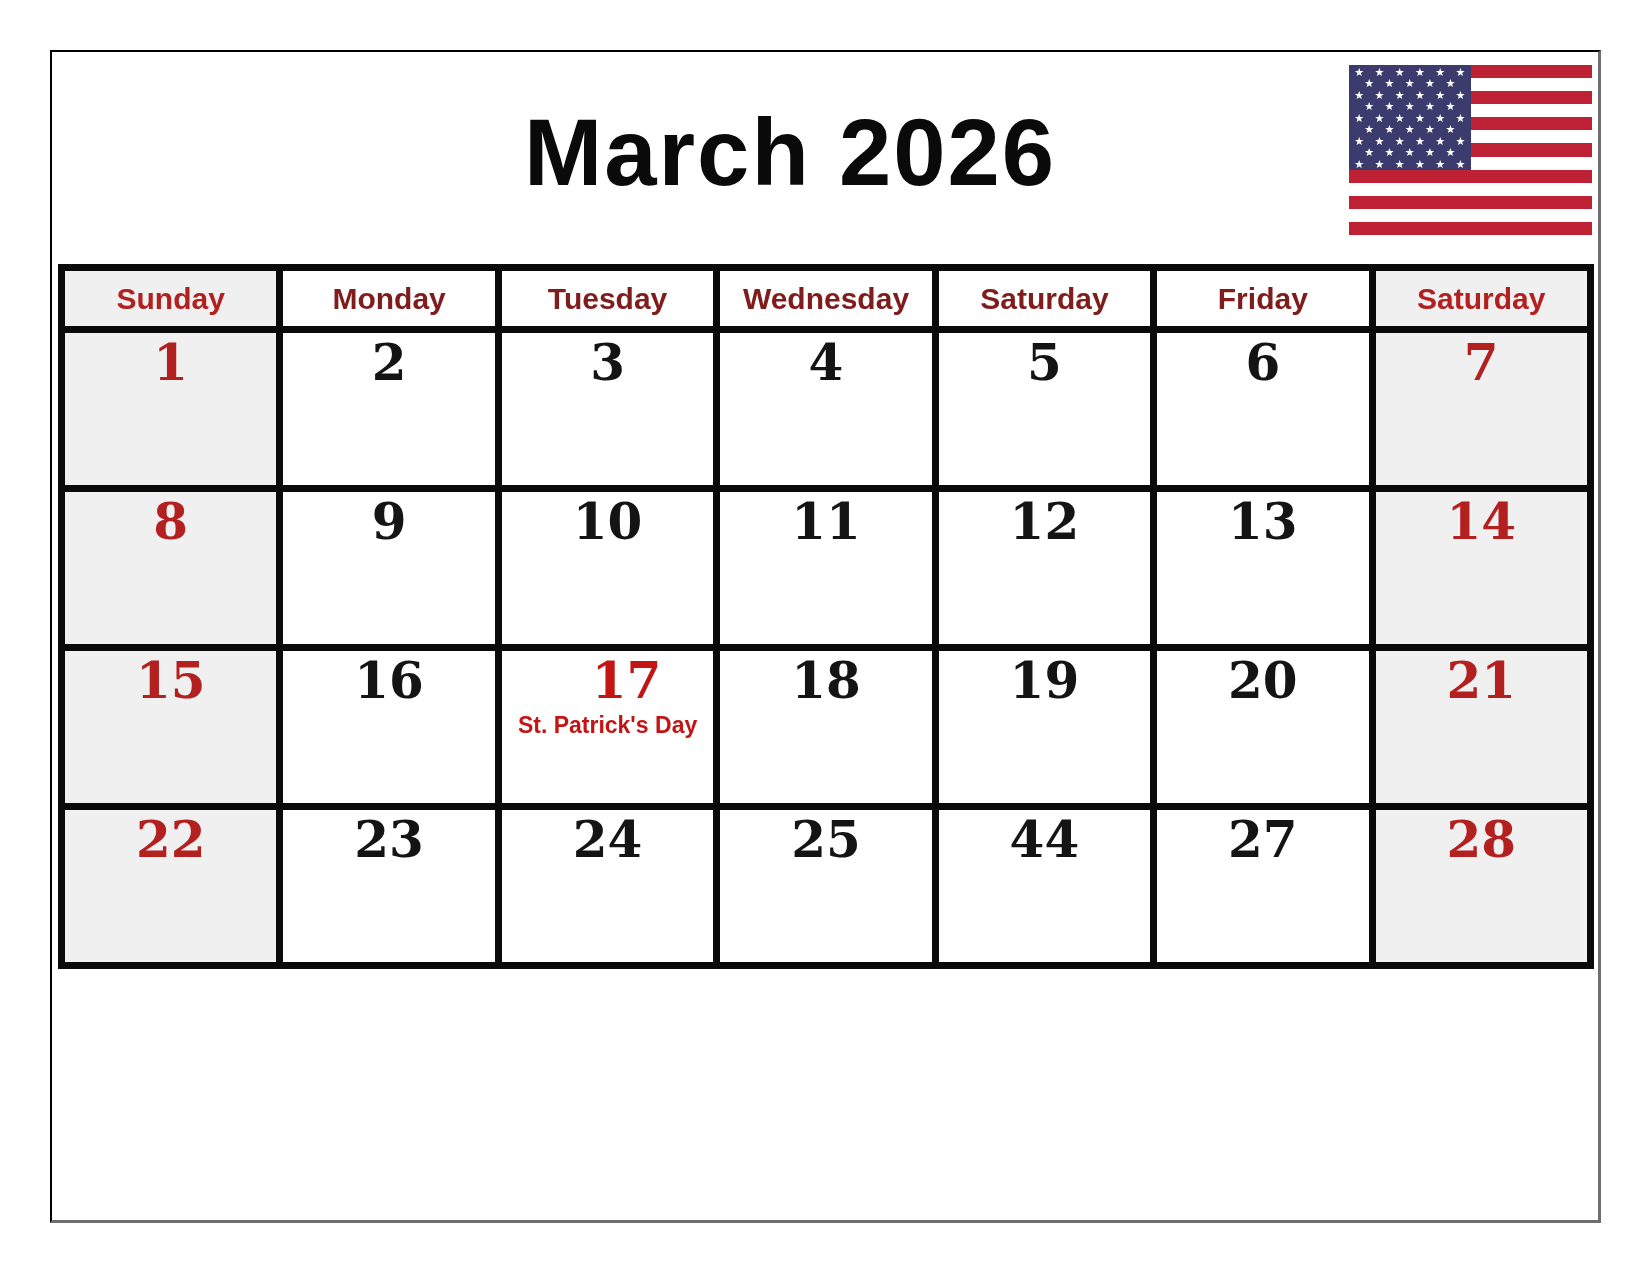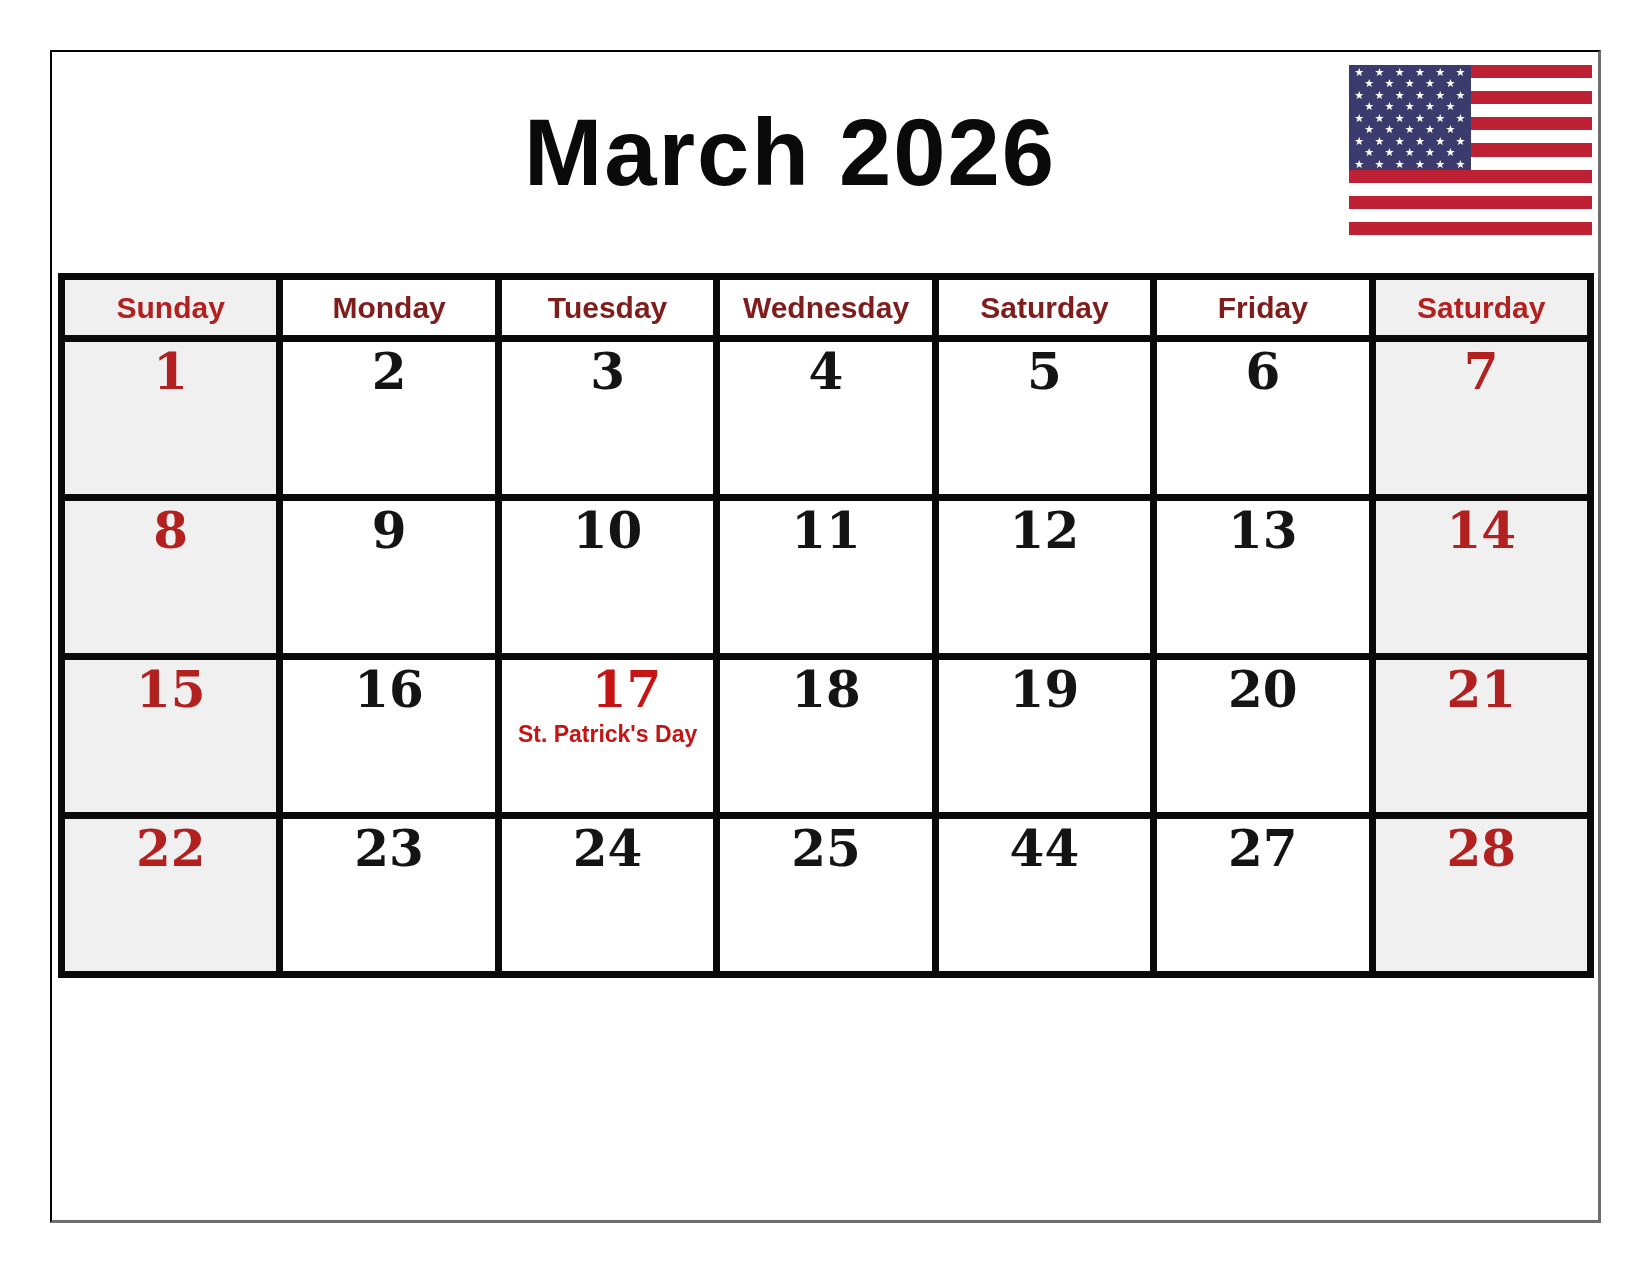--- a/index.html
+++ b/index.html
@@ -35,21 +35,21 @@
     position:absolute;left:0;top:0;width:50%;height:62%;
     background:var(--flag-blue);
     display:flex;flex-direction:column;justify-content:space-evenly;
     overflow:hidden;
   }
   .star-row{display:flex;justify-content:space-around;align-items:center;
     color:#fff;font-size:11px;line-height:10px;}
   .star-row.offset{padding:0 10px;}
   
   table.cal{
-    position:absolute;left:6px;top:221px;width:1536px;
+    position:absolute;left:6px;top:212px;width:1536px;
     border-collapse:collapse;table-layout:fixed;
     border:7px solid var(--grid-line);
   }
   table.cal th, table.cal td{border:7px solid var(--grid-line);}
   table.cal th{
     height:62px;font-size:30px;font-weight:bold;color:#7f1d1d;
     background:#ffffff;text-align:center;vertical-align:middle;
   }
   table.cal th.weekend{background:var(--weekend-bg);color:var(--weekend-red);}
   table.cal td{

